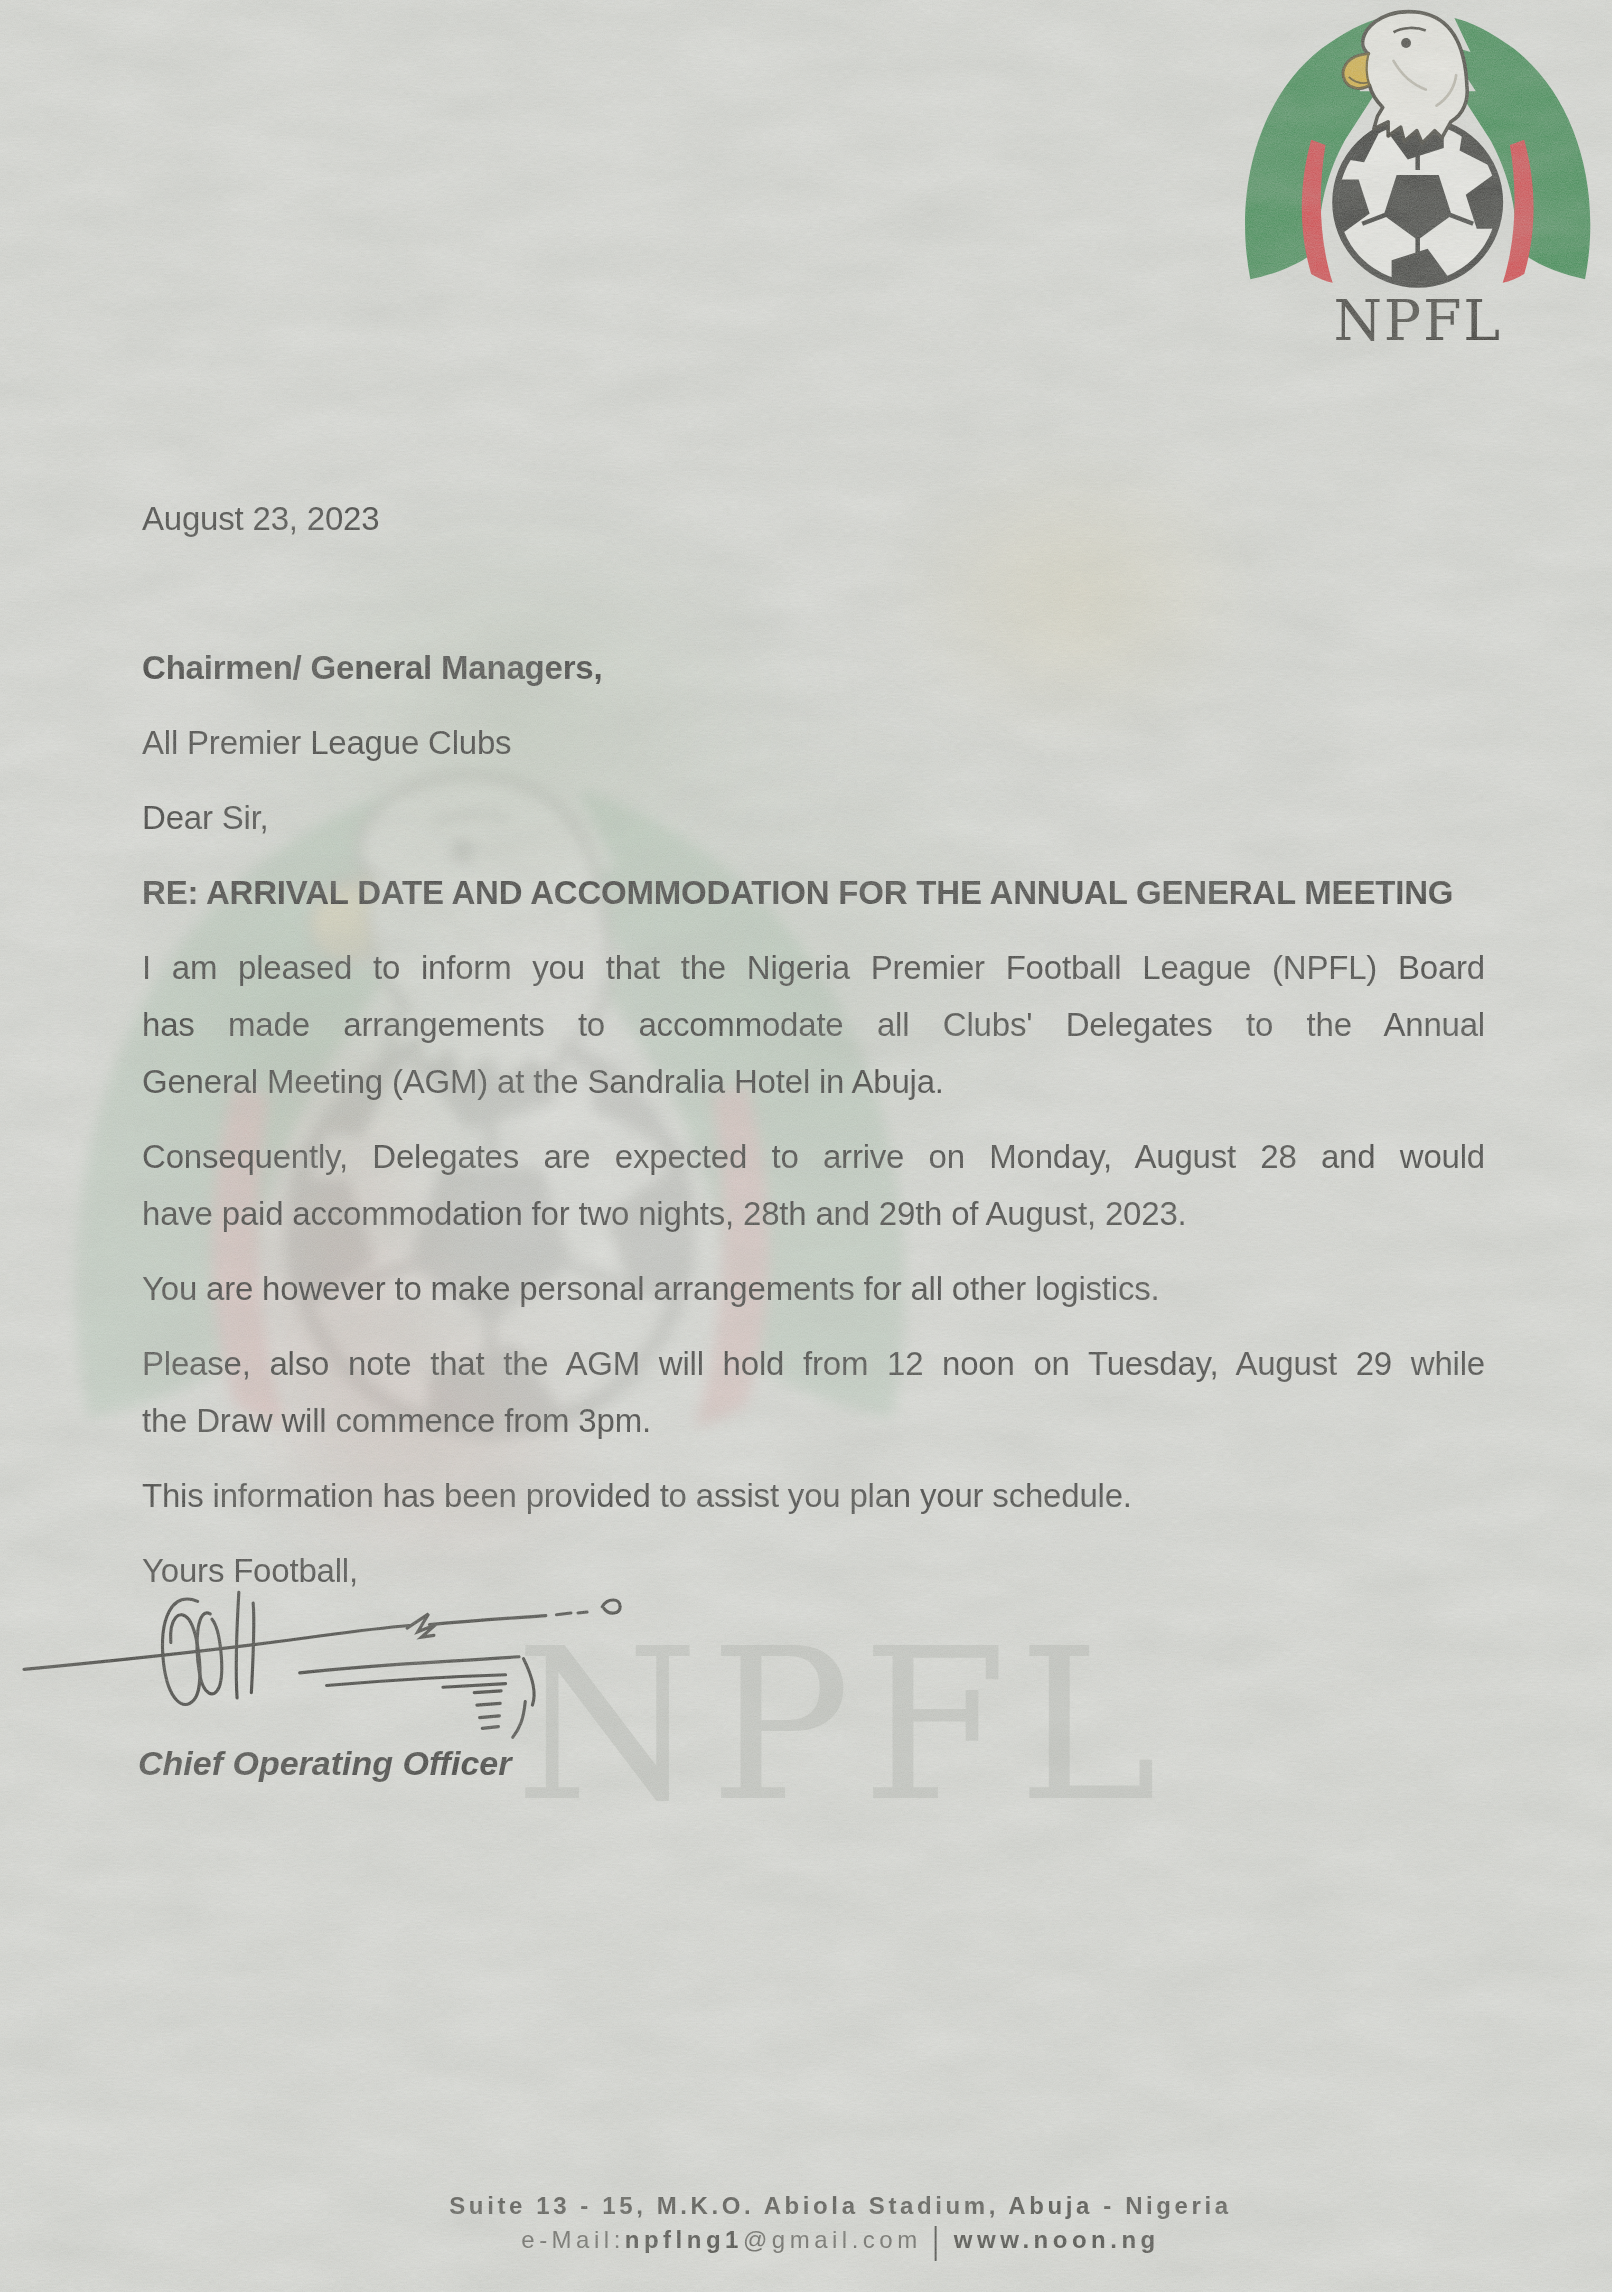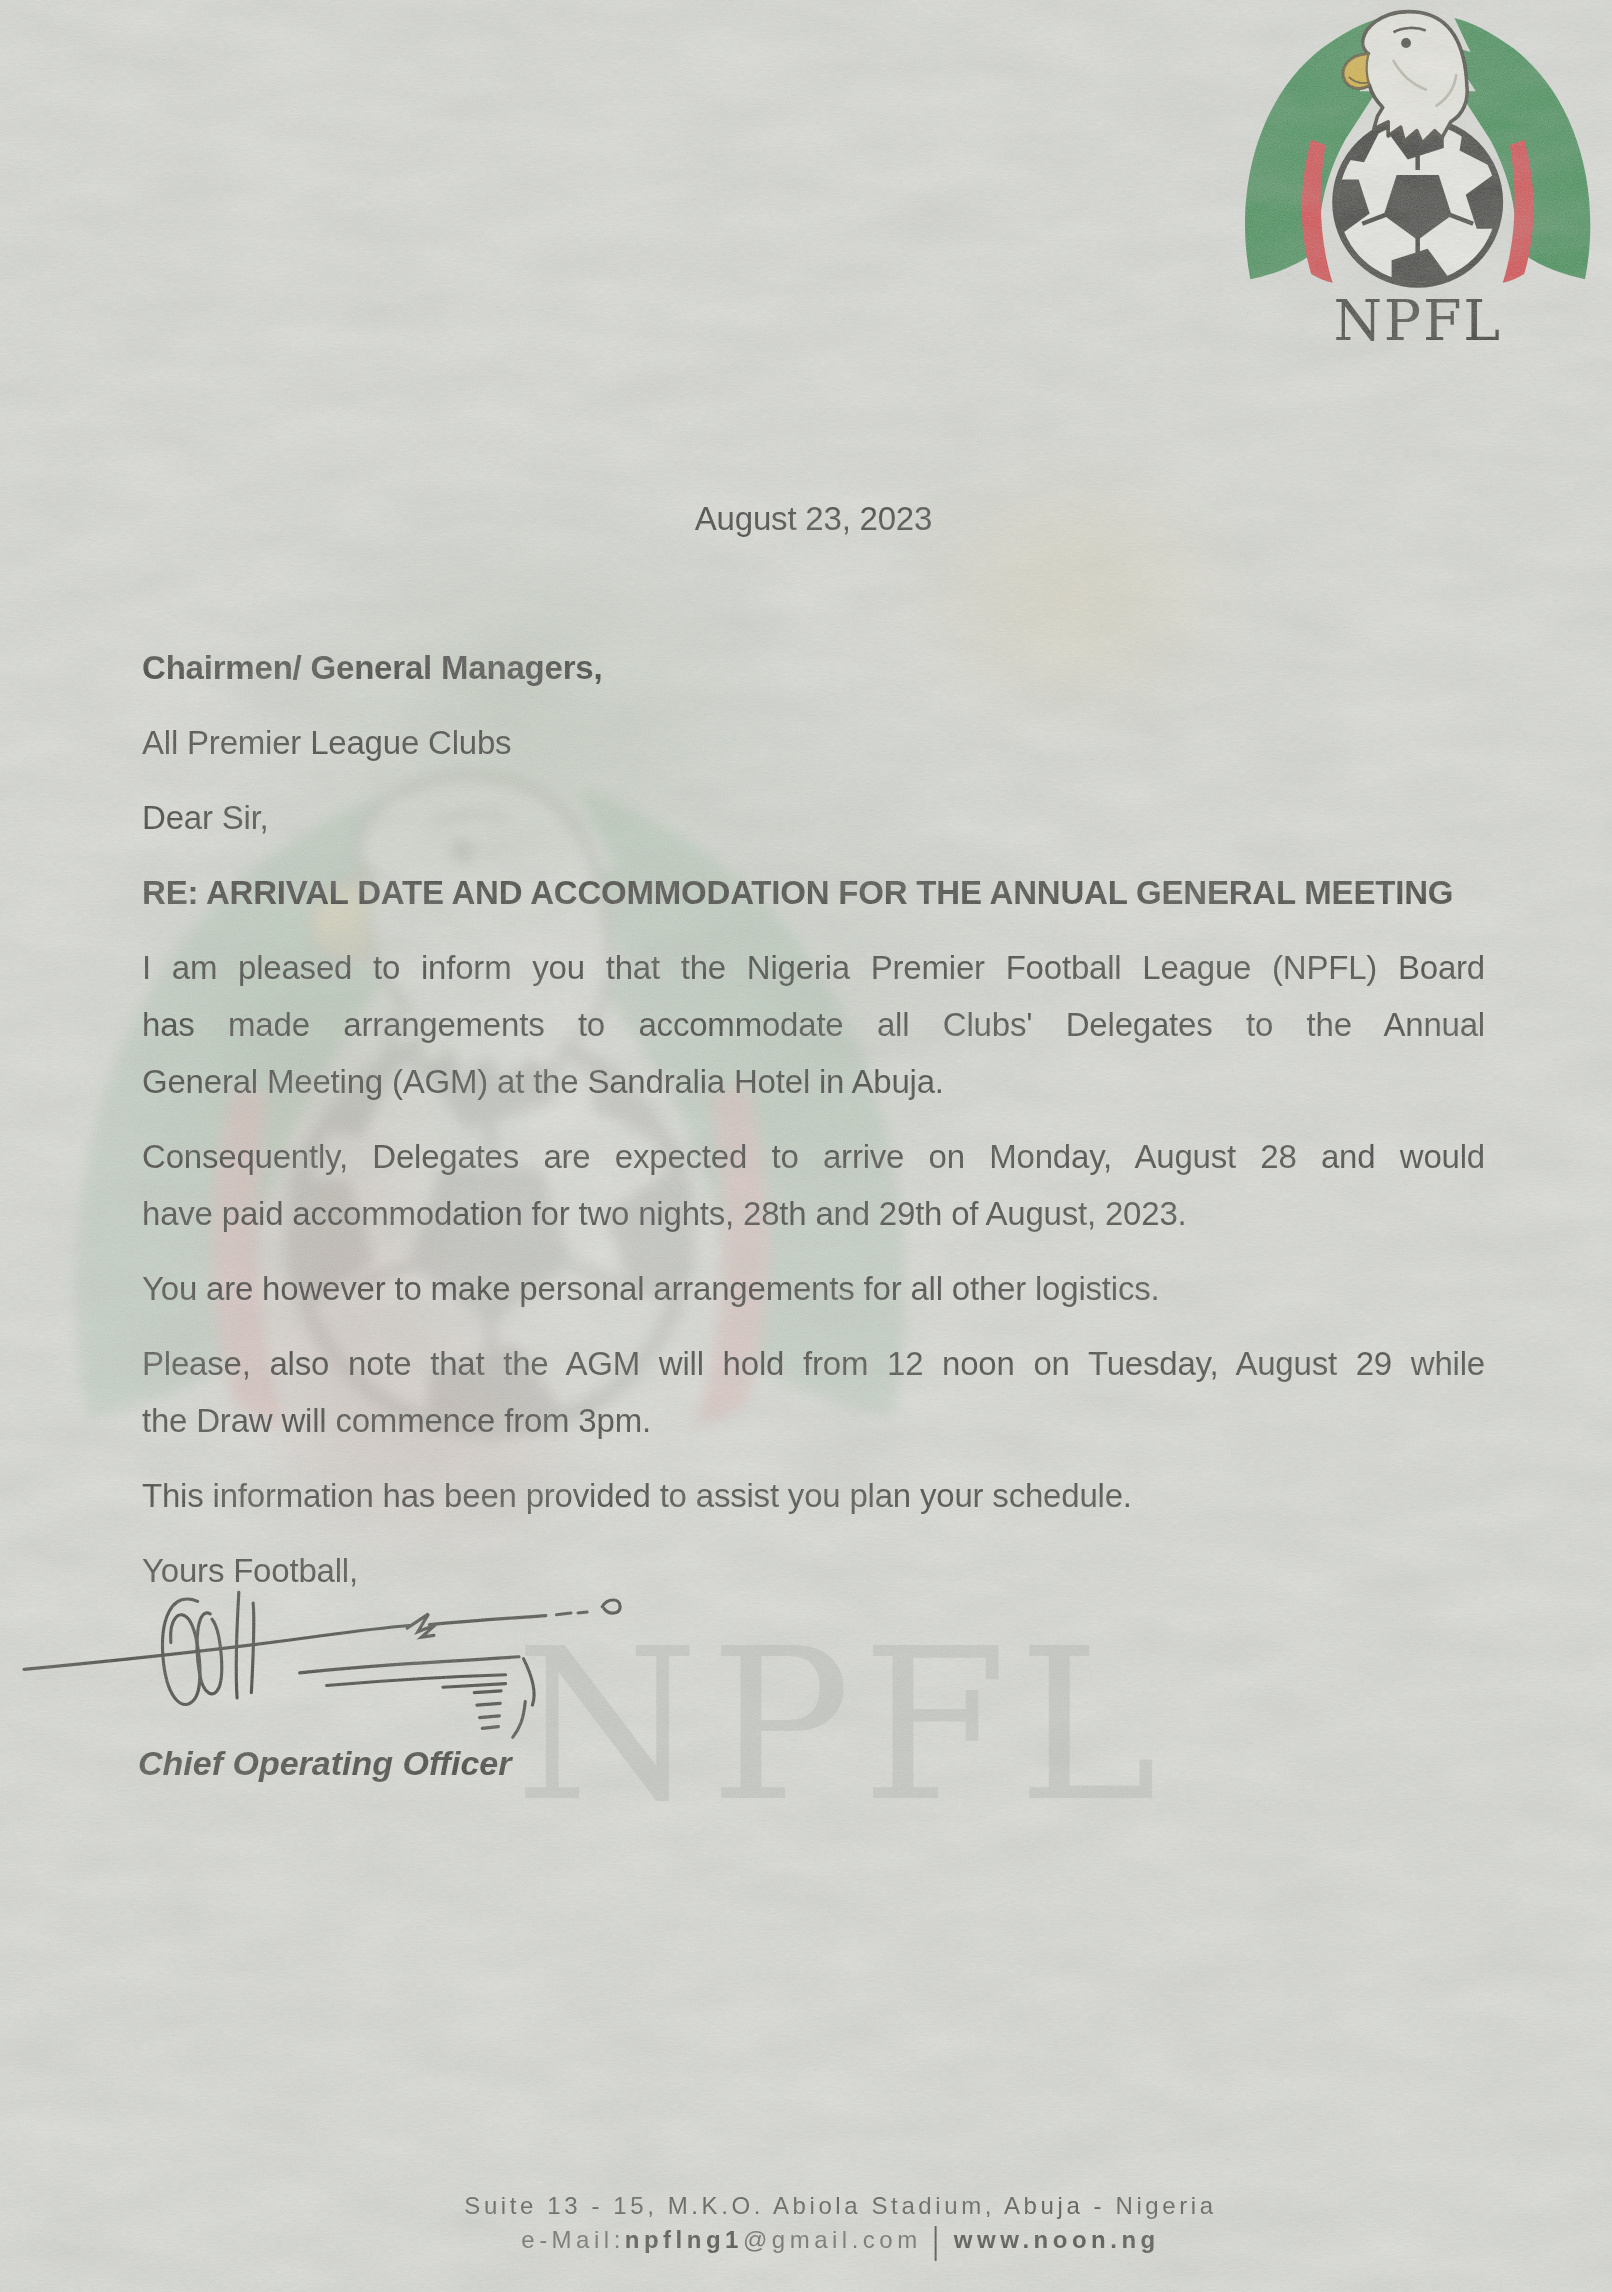--- a/index.html
+++ b/index.html
@@ -32,28 +32,28 @@
   .grain{position:absolute;left:0;top:0;pointer-events:none;}
   
   .logo{position:absolute;left:1236px;top:7.2px;width:358px;height:336px;}
   
   .content{position:absolute;left:142px;top:490px;width:1343px;font-size:33px;letter-spacing:-0.2px;}
   .line{height:57px;line-height:57px;overflow:hidden;white-space:nowrap;}
   .para .line{white-space:normal;}
   .line.just{text-align:justify;}
   .line.just::after{content:"";display:inline-block;width:100%;}
   .b{font-weight:bold;}
-  .mb-date{margin-bottom:92px;text-align:center;}
+  .mb-date{margin-bottom:92px;}
   .mb{margin-bottom:18px;}
   .sig-block{position:absolute;left:22.4px;top:1587px;width:627px;height:179px;}
   .signatory-name{position:absolute;left:142px;top:1684px;font-size:34px;font-weight:bold;line-height:57px;height:57px;}
   .signatory-title{position:absolute;left:138px;top:1735px;font-size:34px;font-weight:bold;font-style:italic;line-height:57px;height:57px;}
   
   .footer{position:absolute;left:68px;right:0;text-align:center;color:#35342f;}
-  .footer-line1{position:absolute;left:0;right:0;top:2192px;font-size:24px;font-weight:normal;letter-spacing:3.6px;color:#2e2d29;}
+  .footer-line1{position:absolute;left:0;right:0;top:2192px;font-size:24px;font-weight:bold;letter-spacing:3.6px;color:#2e2d29;}
   .footer-line2{position:absolute;left:0;right:0;top:2226px;font-size:24px;letter-spacing:4.5px;color:#4a4944;}
   .footer-line2 .fb{font-weight:bold;color:#23221e;}
   .footer .pipe{display:inline-block;font-weight:400;margin:0 10.7px;transform:scaleY(1.5);position:relative;top:0.9px;color:#23221e;}
 </style>
 </head>
 <body>
 
 <div class="page">
 
   <div class="tint tint-green1"></div>

